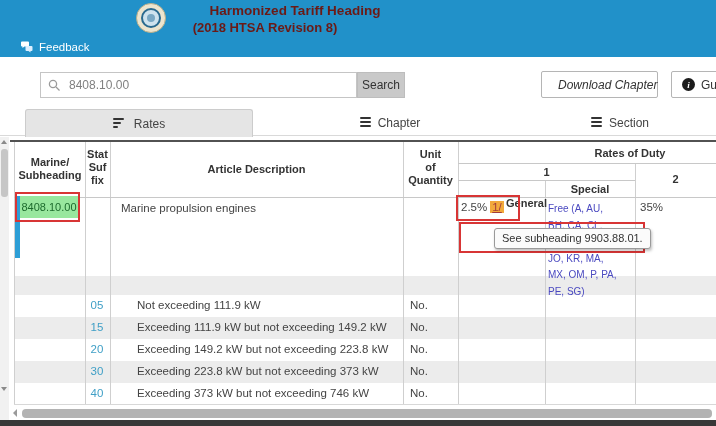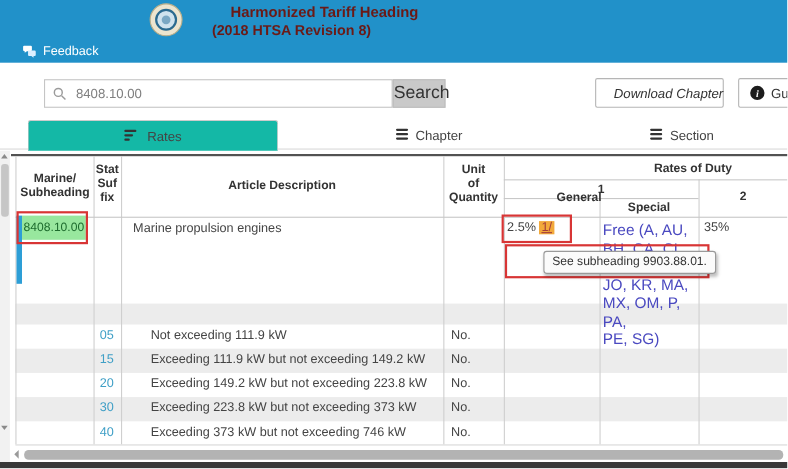--- a/index.html
+++ b/index.html
@@ -22,35 +22,35 @@
   #title-2 { left:160px; top:20px; width:210px; font-size:13px; }
   #feedback { left:20px; top:39px; height:16px; color:#fff; font-size:11.5px; cursor:pointer;
               display:flex; align-items:center; gap:5px; }
 
   
   #search-wrap { left:40px; top:72px; width:317px; height:26px; border:1px solid #c5c5c5; background:#fff; }
   #search-input { position:absolute; left:0; top:0; width:100%; height:100%; border:none; outline:none;
                   padding:0 6px 0 28px; font-family:inherit; font-size:12px; color:#808080; background:transparent; }
   #search-icon { position:absolute; left:7px; top:6px; }
   #search-btn { left:357px; top:72px; width:48px; height:26px; background:#c9c9c9; border:1px solid #bdbdbd;
-                font-size:16px; color:#333; text-align:center; line-height:24px; cursor:pointer; }
+                font-size:12px; color:#333; text-align:center; line-height:24px; cursor:pointer; }
   .tool-btn { height:27px; background:#fff; border:1px solid #b5b5b5; border-radius:2px; color:#333;
               font-size:12px; display:flex; align-items:center; gap:6px; padding:0 10px; cursor:pointer; white-space:nowrap; }
   #download-btn { left:541px; top:71px; width:117px;font-style:italic; }
   #guide-btn { left:671px; top:71px; width:70px; }
   .info-icon { width:13px; height:13px; border-radius:50%; background:#1c1c1c; color:#fff;
                font-size:9px; font-weight:bold; font-style:italic; display:flex; align-items:center;
                justify-content:center; flex:0 0 13px; font-family:"Liberation Serif", serif; }
   .info-icon::after { content:"i"; }
 
   
   #tabbar-line { left:0; top:135px; width:716px; height:1px; background:#d9d9d9; }
   .tab { top:109px; height:27px; display:flex; align-items:center; justify-content:center; gap:7px;
          font-size:12px; color:#444; cursor:pointer; }
-  #tab-rates { left:25px; width:228px; background:#14b8a6; border:1px solid #ccc; border-bottom:none;
+  #tab-rates { left:25px; width:228px; background:#e5e5e5; border:1px solid #ccc; border-bottom:none;
                border-radius:3px 3px 0 0; z-index:3; height:28px;gap:10px; }
   #tab-chapter { left:300px; width:180px; }
   #tab-section { left:530px; width:180px; }
   .bars { display:inline-block; }
   .bars i { display:block; height:2px; background:#333; margin-bottom:2px; border-radius:1px; }
 
   
   #table-top { left:10px; top:140px; width:706px; height:2px; background:#525252; }
   .vline { width:1px; background:#cfcfcf; top:142px; height:262px; }
   .hline { height:1px; background:#c8c8c8; }
@@ -63,21 +63,21 @@
                       font-size:11.5px; color:var(--suffix_teal,#3f9fc6); }
   .stat-row .desc { position:absolute; left:123px; top:4px; font-size:11.5px; color:#444; white-space:nowrap; }
   .stat-row .unit { position:absolute; left:396px; top:4px; font-size:11.5px; color:#444; }
 
   #subheading-cell { left:20px; top:196px; width:58px; height:22px; background:var(--green_bg,#98e79e);
                      color:var(--green_text,#1d6b2d); font-size:11px; text-align:center; line-height:22px; }
   #row-indicator { left:15px; top:196px; width:5px; height:62px; background:#2d9ed6; }
   .red-box { border:2px solid var(--red,#d83535); background:transparent; z-index:30; pointer-events:none; }
   #footnote-link { display:inline-block; margin-left:3px; padding:0 2px; background:var(--orange_bg,#f2a93b);
                    color:var(--orange_text,#a33c3c); text-decoration:underline; cursor:pointer; }
-  #special-block { left:548px; top:201px; width:90px; font-size:14px; line-height:16.5px;
+  #special-block { left:548px; top:201px; width:90px; font-size:10px; line-height:16.5px;
                    color:var(--special_blue,#4a49c0); }
   #tooltip { left:494px; top:228px; height:21px; padding:3px 7px; background:#fbfbfb; border:1px solid #9a9a9a;
              border-radius:3px; font-size:11px; color:#333; white-space:nowrap; z-index:35;
              box-shadow:1px 2px 3px rgba(0,0,0,0.25); }
 
   
   #vscroll { left:0; top:137px; width:9px; height:284px; background:#f1f1f1; }
   #vscroll-thumb { position:absolute; left:1px; top:12px; width:7px; height:48px; background:#c6c6c6; border-radius:3px; }
   .tri-up { width:0; height:0; border-left:3px solid transparent; border-right:3px solid transparent;
             border-bottom:4px solid #8a8a8a; }
@@ -208,21 +208,21 @@
     <div>fix</div>
   </div>
   <div class="abs th" style="left:110px;top:163px;width:293px;">Article Description</div>
   <div class="abs th" style="left:403px;top:148px;width:55px;">
     <div>Unit</div>
     <div>of</div>
     <div>Quantity</div>
   </div>
   <div class="abs th" style="left:480px;top:147px;width:282px;padding-left:18px;">Rates of Duty</div>
   <div class="abs th" style="left:458px;top:166px;width:177px;">1</div>
-  <div class="abs th" style="left:458px;top:174px;width:87px;padding-left:48px;">General</div>
+  <div class="abs th" style="left:458px;top:197px;width:87px;padding-left:48px;">General</div>
   <div class="abs th" style="left:545px;top:183px;width:90px;">Special</div>
   <div class="abs th" style="left:635px;top:173px;width:81px;">2</div>
 
   <div id="row-indicator" class="abs"></div>
   <div id="subheading-cell" class="abs">8408.10.00</div>
   <div class="abs cell-text" style="left:121px;top:202px;">Marine propulsion engines</div>
   <div class="abs cell-text" style="left:461px;top:201px;">
     <span>2.5%</span><span id="footnote-link">1/</span>
   </div>
   <div id="special-block" class="abs">

